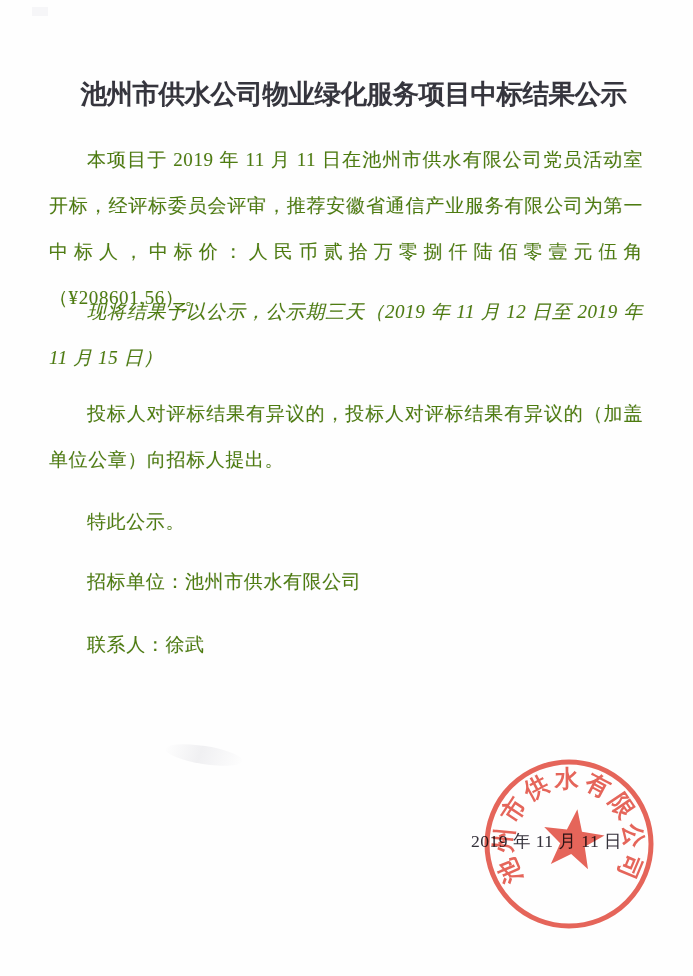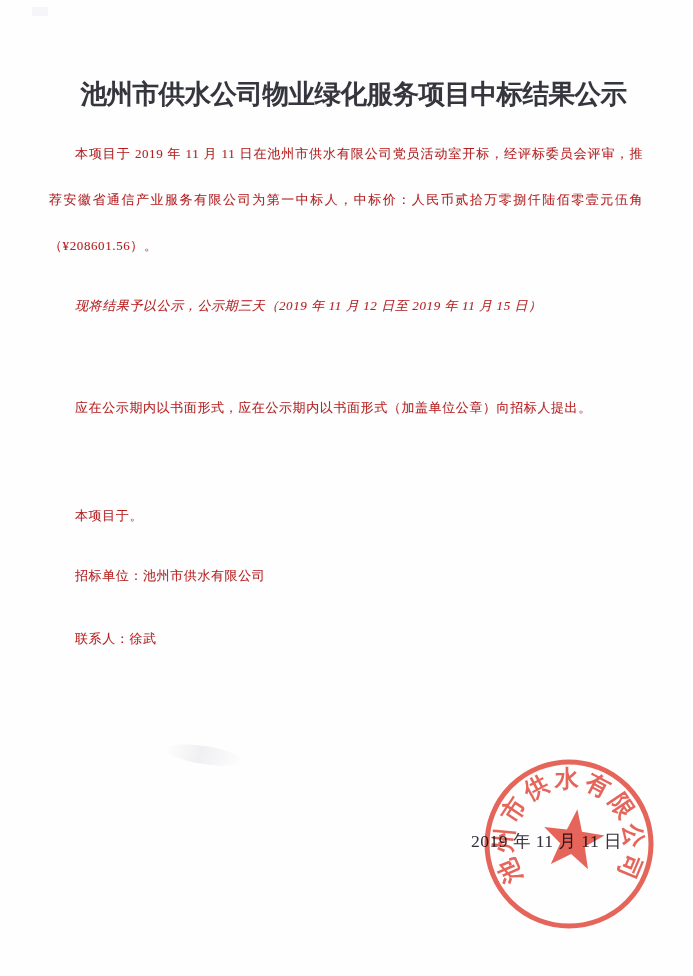--- a/index.html
+++ b/index.html
@@ -24,26 +24,26 @@
     font-size: 26.5px;
     letter-spacing: -0.5px;
     color: #35353d;
     text-shadow: 0.6px 0.3px 0 rgba(190,80,140,0.10), -0.6px -0.3px 0 rgba(80,170,140,0.10);
     margin-left: 14px;
   }
   .para {
     position: absolute;
     left: 49px;
     width: 594px;
-    font-size: 13px;
+    font-size: 19px;
     line-height: 46px;
     letter-spacing: 0.6px;
     text-align: justify;
     text-indent: 2em;
-    color: #b91c1c;
+    color: #4d7c0f;
     text-shadow: 0.6px 0.3px 0 rgba(190,80,140,0.12), -0.6px -0.3px 0 rgba(80,170,140,0.14);
   }
   .p1 { top: 118px; }
   .p2 { top: 270px; font-style: italic; }
   .p3 { top: 372px; }
   .p4 { top: 480px; }
   .p5 { top: 540px; }
   .p6 { top: 603px; }
   .p7 { top: 668px; }
   .date-line {
@@ -89,22 +89,22 @@
 <body>
 
 <div class="page">
 
   <div class="smudge-a"></div>
 
   <h1 class="doc-title">池州市供水公司物业绿化服务项目中标结果公示</h1>
 
   <p class="para p1">本项目于 2019 年 11 月 11 日在池州市供水有限公司党员活动室开标，经评标委员会评审，推荐安徽省通信产业服务有限公司为第一中标人，中标价：人民币贰拾万零捌仟陆佰零壹元伍角（¥208601.56）。</p>
   <p class="para p2">现将结果予以公示，公示期三天（2019 年 11 月 12 日至 2019 年 11 月 15 日）</p>
-  <p class="para p3">应在公示期内以书面形式，应在公示期内以书面形式（加盖单位公章）向招标人提出。</p>
-  <p class="para p4">本项目于。</p>
+  <p class="para p3">投标人对评标结果有异议的，投标人对评标结果有异议的（加盖单位公章）向招标人提出。</p>
+  <p class="para p4">特此公示。</p>
   <p class="para p5">招标单位：池州市供水有限公司</p>
   <p class="para p6">联系人：徐武</p>
 
   <div class="smudge-b"></div>
 
   <div class="date-line">2019 年 11 月 11 日</div>
 
   <svg class="seal" viewBox="-100 -100 200 200" xmlns="http://www.w3.org/2000/svg">
     <circle r="82" fill="none" stroke="#e4584c" stroke-width="5"></circle>
     <polygon fill="#e4584c" points="8.4,-34.7 13.0,-12.3 35.5,-8.6 15.7,2.7 19.0,25.3 2.2,9.9 -18.2,20.0 -8.8,-0.7 -24.8,-17.0 -2.1,-14.5"></polygon>

